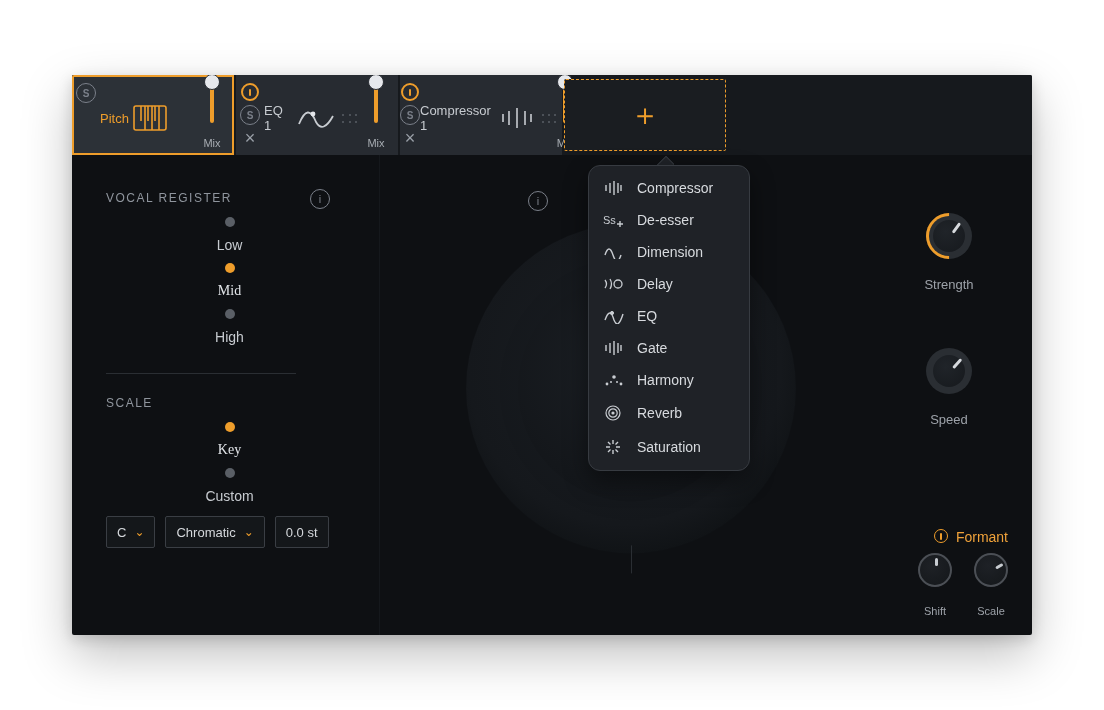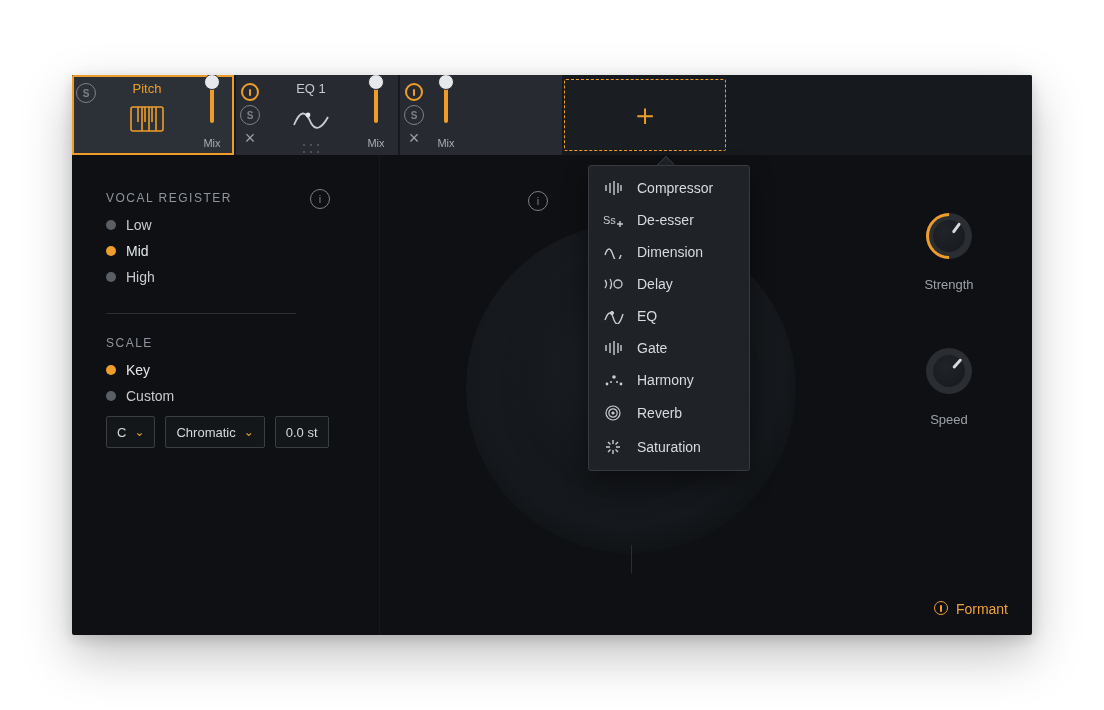--- a/index.html
+++ b/index.html
@@ -49,21 +49,21 @@
     background: #2c3137;
   }
   .mod .leftcol {
     width: 28px;
     display:flex; flex-direction:column; justify-content:space-between;
     align-items:center;
     padding: 8px 0;
   }
   .mod .center {
     flex: 1;
-    display:flex; flex-direction:column; align-items:center; justify-content:flex-start;
+    display:flex; flex-direction:row; align-items:center; justify-content:flex-start;
     padding-top: 6px;
     gap: 4px;
   }
   .mod .rightcol {
     width: 36px;
     display:flex; flex-direction:column; align-items:center; justify-content:flex-start;
     padding: 6px 4px 6px 0;
     gap: 2px;
   }
   .mod .title { font-size: 13px; color:#c7cbd0; }
@@ -139,25 +139,25 @@
     margin-bottom: 12px;
   }
   .info-o {
     position:absolute; left:238px;
     width:18px; height:18px; border:1.5px solid #7b808a; border-radius:50%;
     display:flex; align-items:center; justify-content:center;
     font-size:11px; color:#7b808a;
   }
   .radio {
     display:flex; align-items:center; gap:10px;
-    margin: 10px 0; font-size:14px; color:#c7cbd0;
+    margin: 10px 0; font-size:14px; color:#c7cbd0;flex-direction:column;
   }
   .radio .dot { width:10px; height:10px; border-radius:50%; background:#5a5f66; }
   .radio.sel .dot { background:#ee9d2b; }
-  .radio.sel { color:#e3e6ea; }
+  .radio.sel { color:#e3e6ea;font-family:Liberation Serif, serif; }
 
   .divider { border-top:1px solid #2a2e33; margin: 28px 0 22px; width: 190px; }
 
   .dd-row { display:flex; gap:10px; margin-top: 12px; }
   .dd {
     height:30px; border:1px solid #3a3e44; border-radius:2px;
     display:flex; align-items:center; padding:0 10px; gap:8px;
     font-size:13px; color:#d5d8dc; background:#14171a;
   }
   .dd .chev { color:#ee9d2b; font-size:12px; }
@@ -223,21 +223,21 @@
   .mini-knob.shift .mk { transform: rotate(0deg); }
   .mini-knob.scale .mk { transform: rotate(60deg); }
 
   
   .menu {
     position:absolute;
     left: 516px; top: 90px;
     width: 160px;
     background:#1f2227;
     border:1px solid #373b41;
-    border-radius:3px;
+    border-radius:12px;
     padding:6px 0;
     box-shadow: 0 10px 24px rgba(0,0,0,.45);
     z-index: 50;
   }
   .menu .item{
     display:flex; align-items:center; gap:12px;
     padding: 8px 14px;
     color:#d7dade; font-size:14px;
   }
   .mico { width:22px; display:flex; justify-content:flex-start; color:#0ea5e9; }
@@ -301,20 +301,38 @@
           <div class="mix-slider"></div>
           <div class="mixlabel">Mix</div>
         </div>
       </div>
 
       <div class="mod">
         <div class="leftcol">
           <div class="pwr-circ"></div>
           <div class="solo-circ">S</div>
           <div class="close-x">×</div>
+        </div>
+        <div class="center">
+          <div class="title">Compressor 1</div>
+          <div class="icon">
+            <svg width="40" height="24">
+                <g stroke="#c8ccd1" stroke-width="1.6">
+              <path d="M6 8 v8 M12 5 v14 M20 2 v20 M28 5 v14 M34 8 v8"></path>
+                </g>
+              </svg>
+          </div>
+          <div class="drag-dots">
+              <span></span>
+              <span></span>
+              <span></span>
+              <span></span>
+              <span></span>
+              <span></span>
+            </div>
         </div>
         <div class="rightcol">
           <div class="mix-slider"></div>
           <div class="mixlabel">Mix</div>
         </div>
       </div>
 
       <div class="add-mod">
         <div class="add-plus">＋</div>
       </div>
@@ -484,17 +502,31 @@
               <div class="cap"></div>
               <div class="mk"></div>
           </div>
           <div class="klabel">Speed</div>
         </div>
 
         <div class="formant-hdr">
           <div class="pwr-circ"></div>
           <span>Formant</span>
         </div>
+        <div class="mini-row">
+          <div style="text-align:center;">
+            <div class="mini-knob shift">
+                <div class="mk"></div>
+              </div>
+            <div class="klabel small">Shift</div>
+          </div>
+          <div style="text-align:center;">
+            <div class="mini-knob scale">
+                <div class="mk"></div>
+              </div>
+            <div class="klabel small">Scale</div>
+          </div>
+        </div>
       </div>
 
     </div>
   </div>
 </div>
 
 </body></html>

